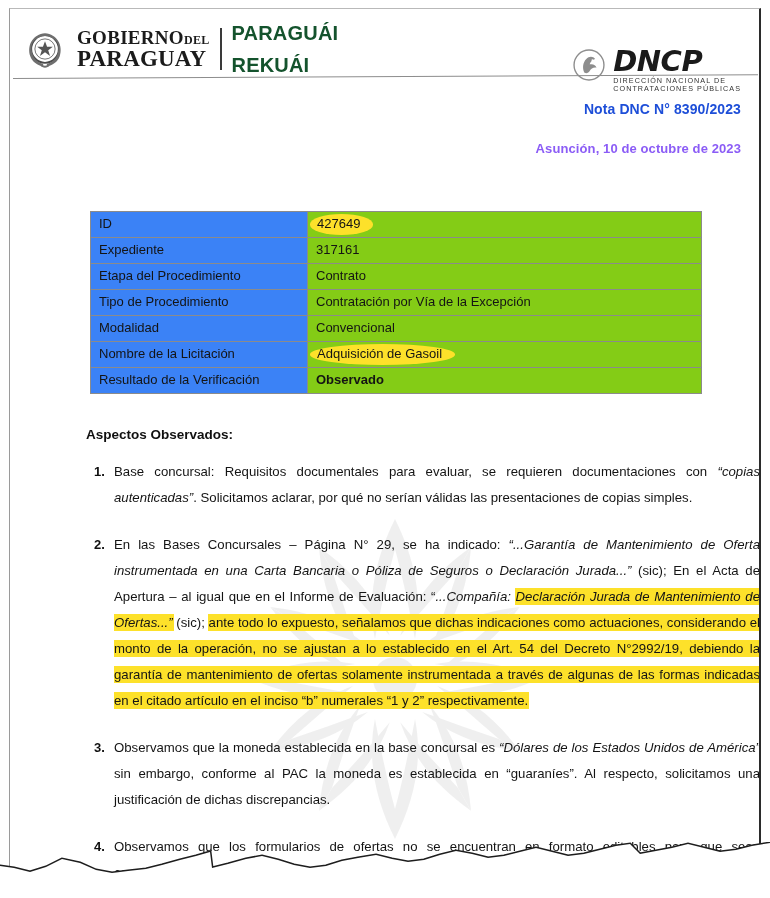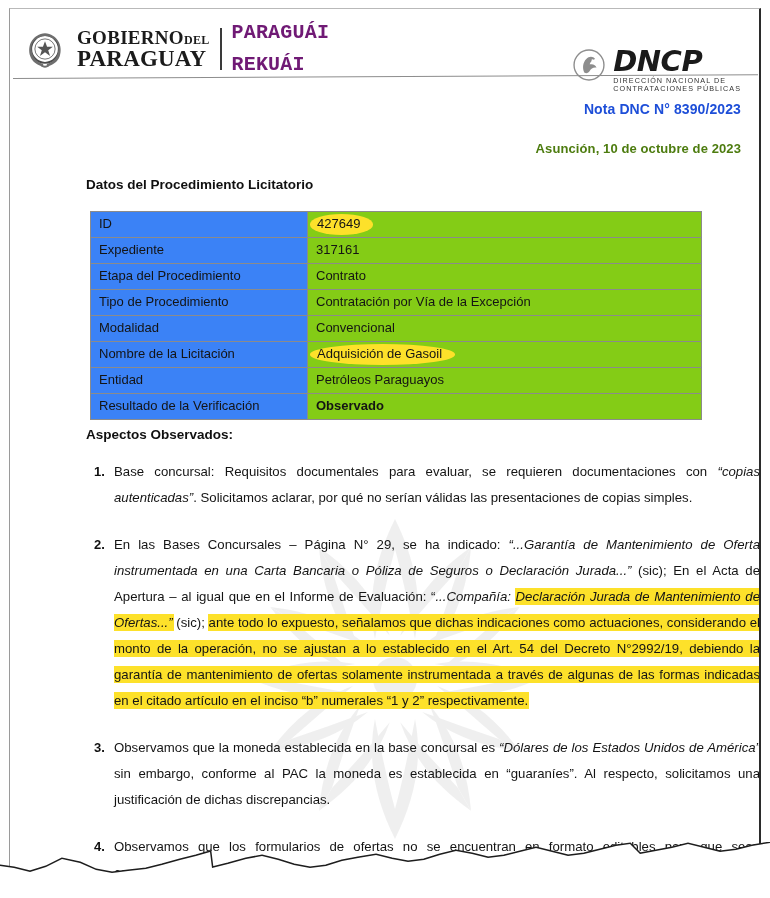--- a/index.html
+++ b/index.html
@@ -77,22 +77,22 @@
     font-weight: bold;
     letter-spacing: 0.2px;
     white-space: nowrap;
   }
   .gov-divider {
     width: 2px;
     height: 42px;
     background: #3a3a3a;
   }
   .gov-right-lines {
-    font-family: Liberation Mono, monospace;
-    color: #701a75;
+    font-family: Liberation Sans, sans-serif;
+    color: #14532d;
     line-height: 1.02;
   }
   .gov-r1 { font-size: 20px; font-weight: bold; letter-spacing:0.2px; white-space: nowrap;}
   .gov-r2 { font-size: 20px; font-weight: bold; letter-spacing:0.2px; white-space: nowrap; margin-top: 12px;}
 
   .dncp-logo {
     position: absolute;
     right: 18px;
     top: 18px;
     display: flex;
@@ -141,21 +141,21 @@
   .nota-no {
     font-size: 14px;
     font-weight: bold;
     color: #1d4ed8;
     letter-spacing: 0.1px;
   }
   .nota-place {
     margin-top: 24px;
     font-size: 13px;
     font-weight: bold;
-    color: #4d7c0f;
+    color: #8b5cf6;
     letter-spacing: 0.1px;
   }
 
   
   .section-title {
     position: absolute;
     left: 76px;
     top: 168px;
     font-size: 13.5px;
     font-weight: bold;
@@ -381,21 +381,20 @@
       </div>
     </div>
 
     <div class="header-rule"></div>
 
     <div class="note-meta">
       <div class="nota-no">Nota DNC N° 8390/2023</div>
       <div class="nota-place">Asunción, 10 de octubre de 2023</div>
     </div>
 
-    <div class="section-title">Datos del Procedimiento Licitatorio</div>
 
     <table class="proc-table">
       <tbody>
         <tr>
           <td class="k">ID</td>
           <td class="v">
             <span class="hl-oval"><span>427649</span></span>
           </td>
         </tr>
         <tr>
@@ -412,24 +411,20 @@
         </tr>
         <tr>
           <td class="k">Modalidad</td>
           <td class="v">Convencional</td>
         </tr>
         <tr>
           <td class="k">Nombre de la Licitación</td>
           <td class="v">
             <span class="hl-oval"><span>Adquisición de Gasoil</span></span>
           </td>
-        </tr>
-        <tr>
-          <td class="k">Entidad</td>
-          <td class="v">Petróleos Paraguayos</td>
         </tr>
         <tr>
           <td class="k">Resultado de la Verificación</td>
           <td class="v bold">Observado</td>
         </tr>
       </tbody>
     </table>
 
     <div class="obs-title">Aspectos Observados:</div>
 

